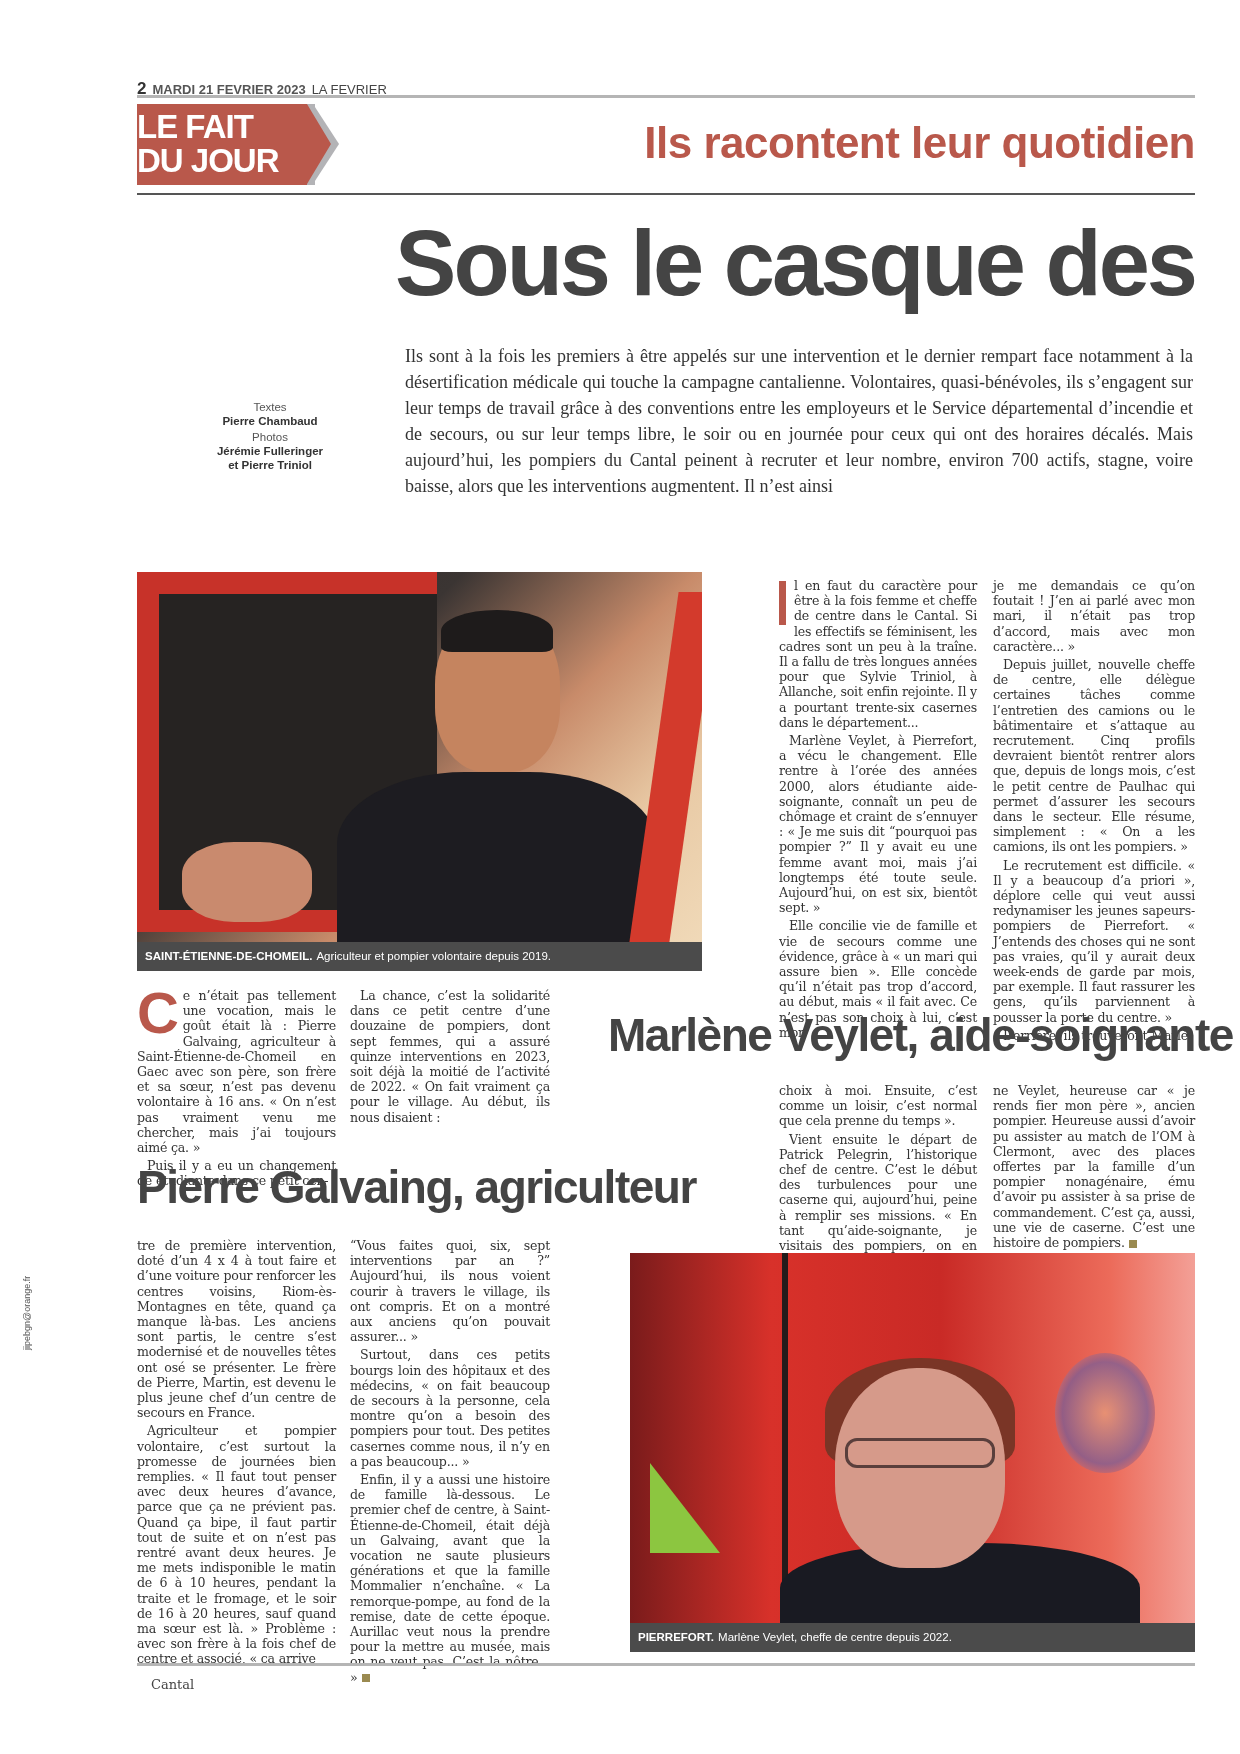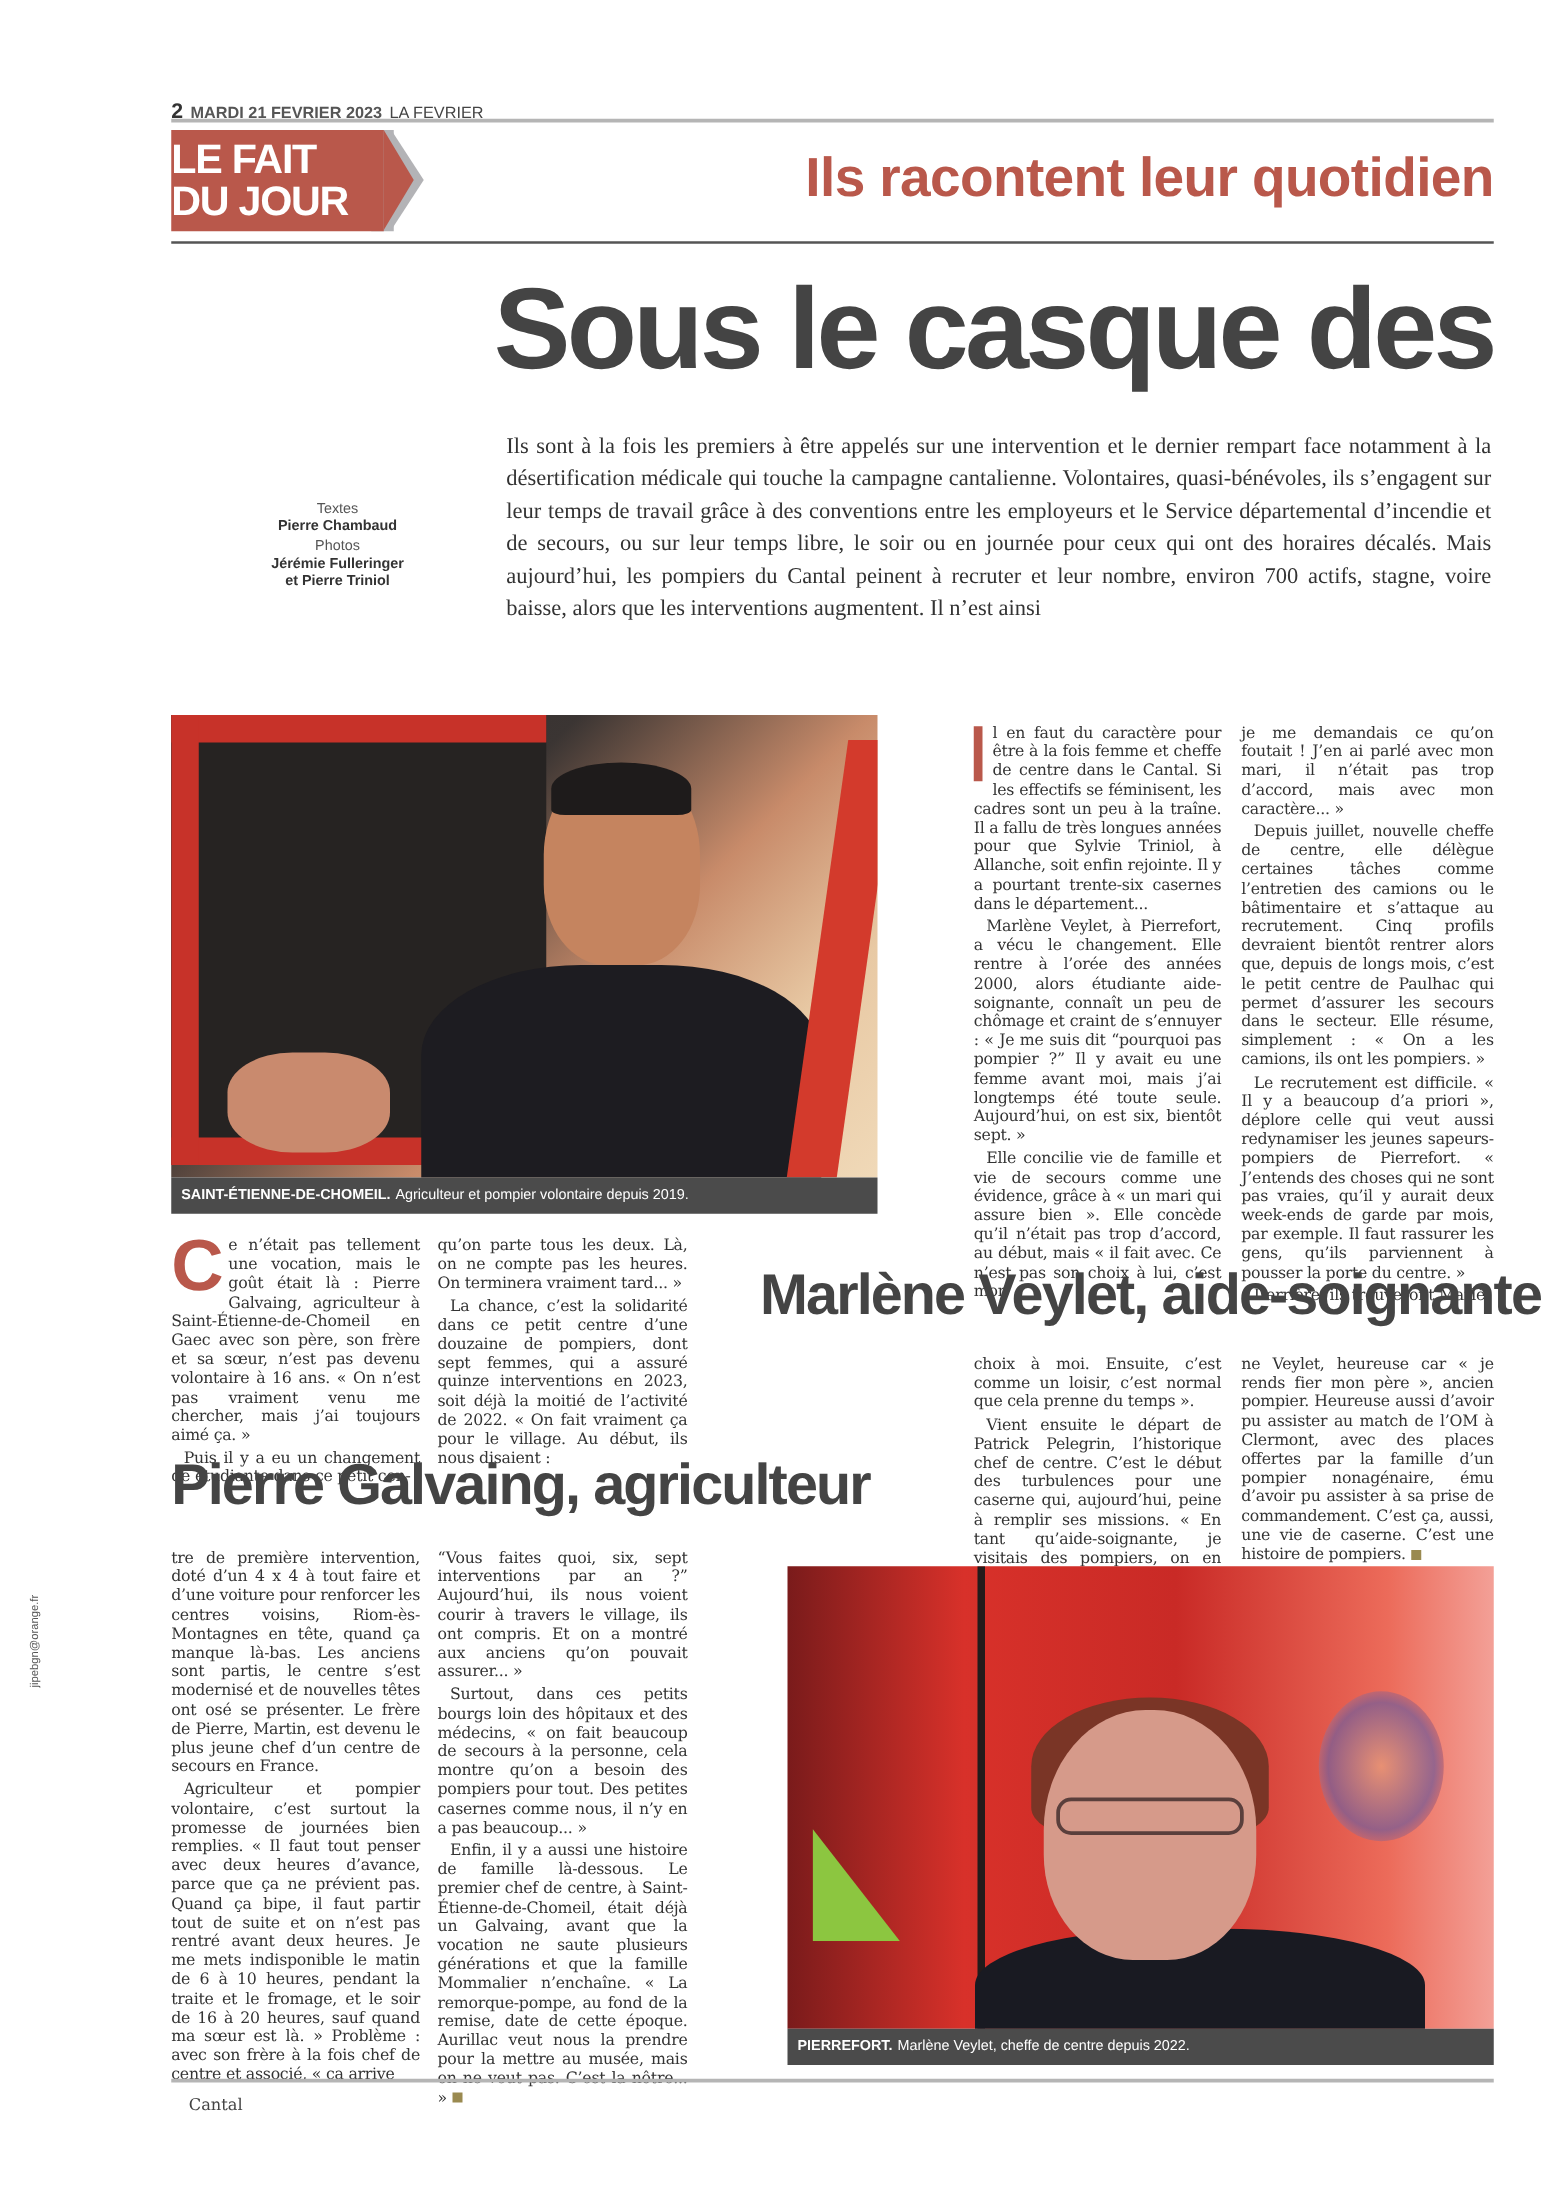--- a/index.html
+++ b/index.html
@@ -94,21 +94,20 @@
 </div>
 <div class="abs cap" style="top:942px">
   <b>SAINT-ÉTIENNE-DE-CHOMEIL.</b><span>Agriculteur et pompier volontaire depuis 2019.</span>
 </div>
 
 <div class="abs col" style="left:137px;top:988px;width:199px;">
   <p class="first"><span class="drop">C</span><span>e n’était pas tellement une vocation, mais le goût était là : Pierre Galvaing, agriculteur à Saint-Étienne-de-Chomeil en Gaec avec son père, son frère et sa sœur, n’est pas devenu volontaire à 16 ans. « On n’est pas vraiment venu me chercher, mais j’ai toujours aimé ça. »</span></p>
   <p>Puis il y a eu un changement de étudiante dans ce petit cen-</p>
 </div>
 <div class="abs col" style="left:350px;top:988px;width:200px;">
-  <p class="first">qu’on parte tous les deux. Là, on ne compte pas les heures. On terminera vraiment tard... »</p>
   <p>La chance, c’est la solidarité dans ce petit centre d’une douzaine de pompiers, dont sept femmes, qui a assuré quinze interventions en 2023, soit déjà la moitié de l’activité de 2022. « On fait vraiment ça pour le village. Au début, ils nous disaient :</p>
 </div>
 
 <div class="abs name-head" style="left:137px;top:1160px;">Pierre Galvaing, agriculteur</div>
 
 <div class="abs col" style="left:137px;top:1238px;width:199px;">
   <p class="first">tre de première intervention, doté d’un 4 x 4 à tout faire et d’une voiture pour renforcer les centres voisins, Riom-ès-Montagnes en tête, quand ça manque là-bas. Les anciens sont partis, le centre s’est modernisé et de nouvelles têtes ont osé se présenter. Le frère de Pierre, Martin, est devenu le plus jeune chef d’un centre de secours en France.</p>
   <p>Agriculteur et pompier volontaire, c’est surtout la promesse de journées bien remplies. « Il faut tout penser avec deux heures d’avance, parce que ça ne prévient pas. Quand ça bipe, il faut partir tout de suite et on n’est pas rentré avant deux heures. Je me mets indisponible le matin de 6 à 10 heures, pendant la traite et le fromage, et le soir de 16 à 20 heures, sauf quand ma sœur est là. » Problème : avec son frère à la fois chef de centre et associé, « ça arrive</p>
 </div>
 <div class="abs col" style="left:350px;top:1238px;width:200px;">

